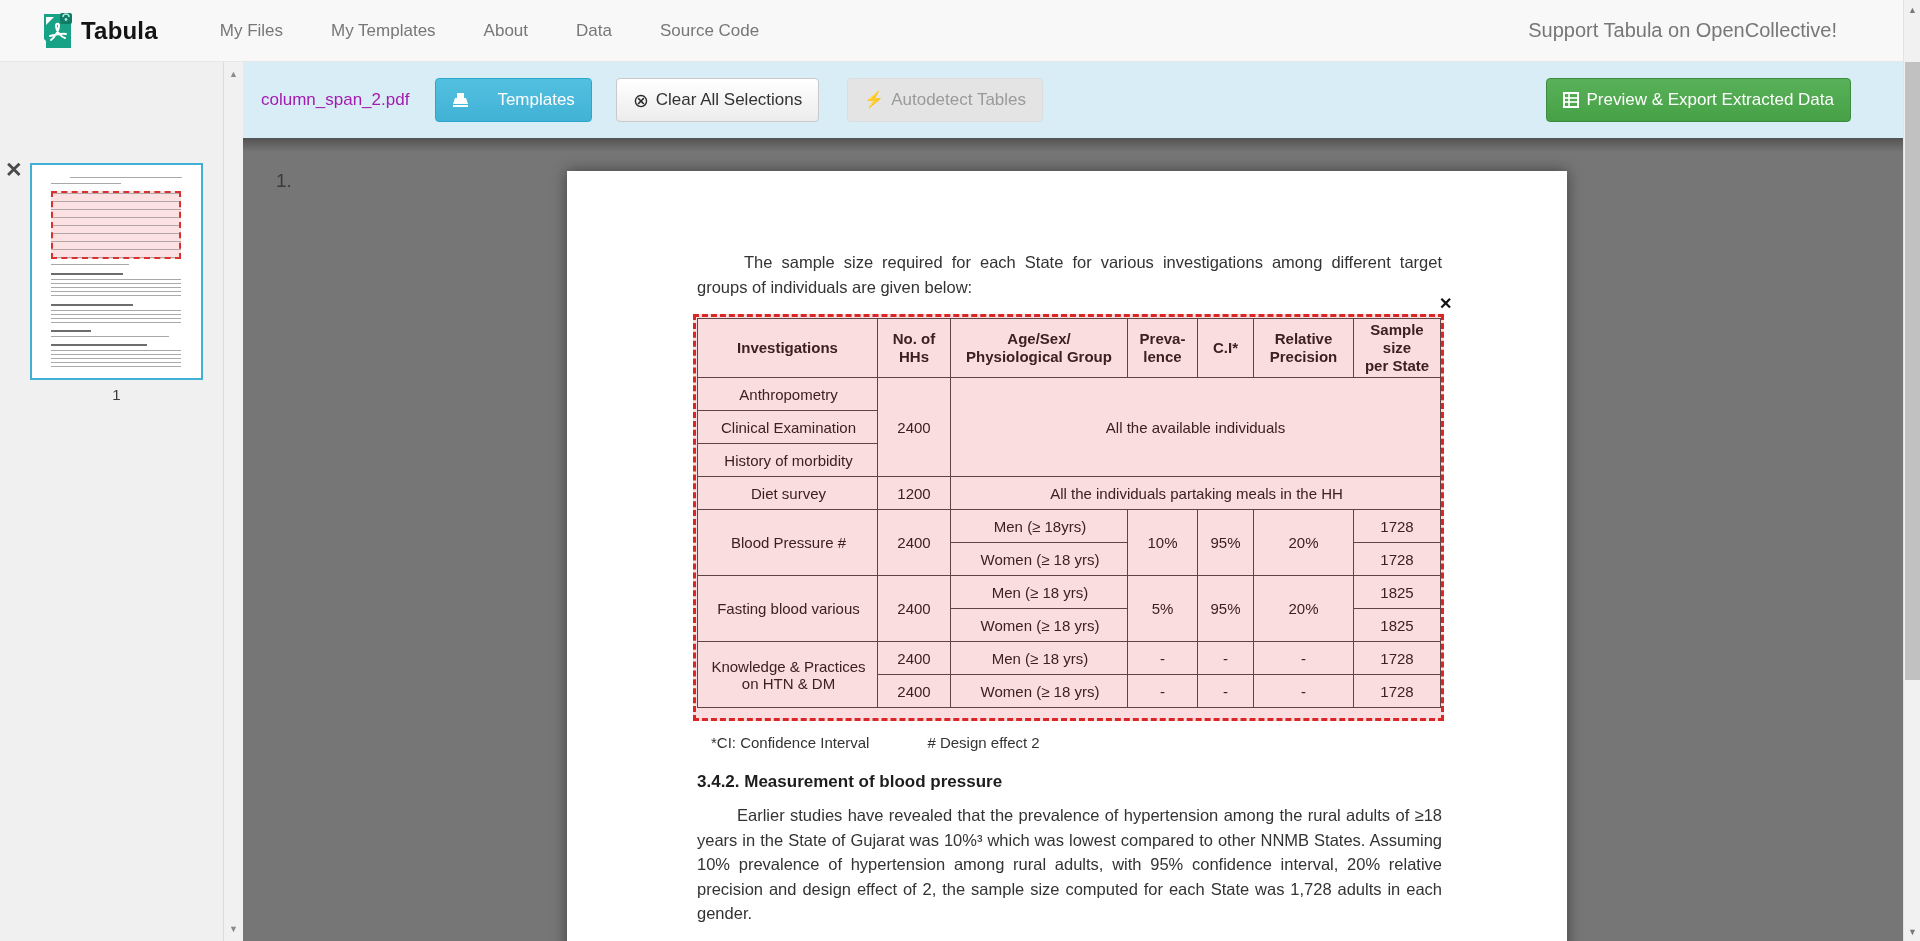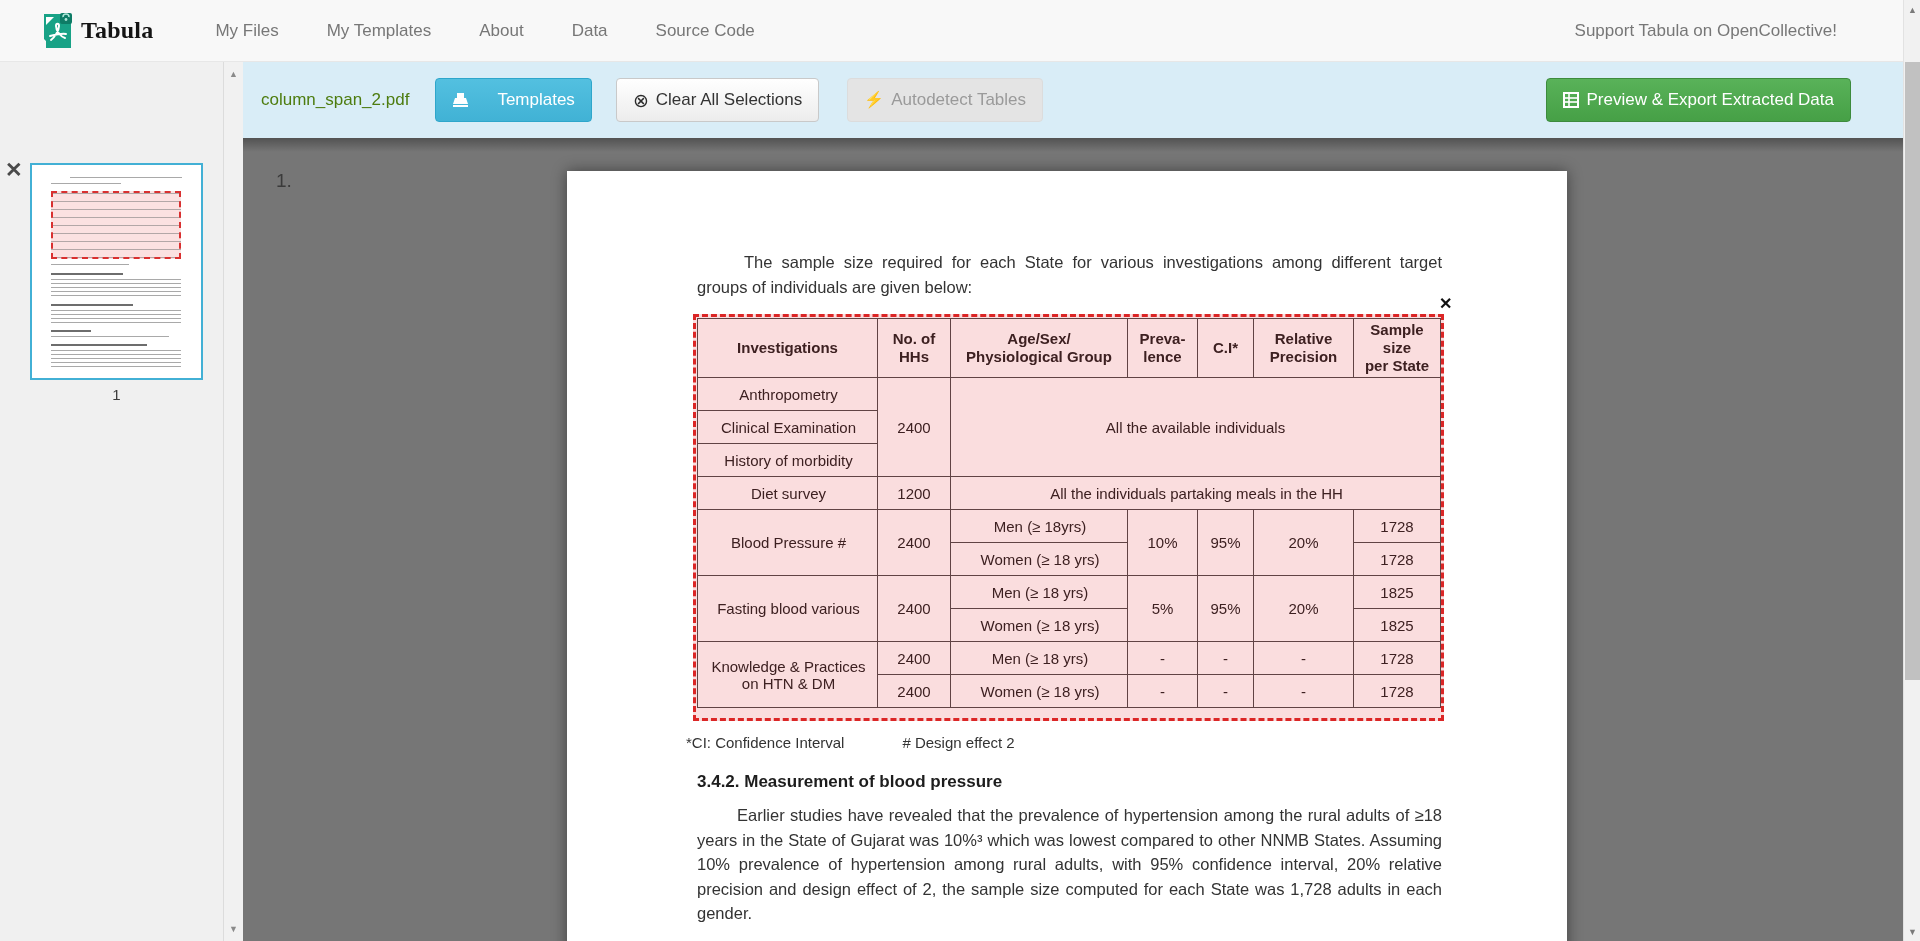--- a/index.html
+++ b/index.html
@@ -1,36 +1,36 @@
 <!DOCTYPE html>
 <html><head>
 <meta charset="utf-8">
 <style>
   * { margin:0; padding:0; box-sizing:border-box; }
   html,body { width:1920px; height:941px; overflow:hidden; font-family:"Liberation Sans", sans-serif; }
   #app { position:relative; width:1920px; height:941px; background:#767676; overflow:hidden; }
 
   
   .navbar { position:absolute; left:0; top:0; width:1903px; height:62px; background:#f8f8f8; border-bottom:1px solid #e7e7e7; display:flex; align-items:center; }
-  .brand { display:flex; align-items:center; gap:8px; margin-left:42px; cursor:pointer;font-family:Liberation Serif, serif; }
+  .brand { display:flex; align-items:center; gap:8px; margin-left:42px; cursor:pointer; }
   .brand-title { font-size:24px; font-weight:bold; color:#141414; letter-spacing:.2px; }
   .nav-items { display:flex; align-items:center; margin-left:38px; }
   .nav-item { font-size:17px; color:#777; padding:0 24px; cursor:pointer; }
-  .nav-right { margin-left:auto; margin-right:66px; font-size:17px; color:#777; cursor:pointer; }
+  .nav-right { margin-left:auto; margin-right:66px; font-size:20px; color:#777; cursor:pointer; }
 
   
   .win-scrollbar { position:absolute; right:0; top:0; width:17px; height:941px; background:#f1f1f1; border-left:1px solid #e2e2e2; }
   .win-scrollbar .arrow { position:absolute; left:0; width:17px; height:17px; font-size:9px; color:#7a7a7a; display:flex; align-items:center; justify-content:center; cursor:pointer; }
   .win-scrollbar .arrow.up { top:1px; }
   .win-scrollbar .arrow.down { bottom:1px; }
   .win-thumb { position:absolute; left:1px; top:62px; width:15px; height:618px; background:#c1c1c1; cursor:pointer; }
 
   
   .toolbar { position:absolute; left:243px; top:62px; width:1660px; height:76px; background:#d9edf7; display:flex; align-items:center; }
-  .filename { margin-left:18px; font-size:17px; color:#4d7c0f; }
+  .filename { margin-left:18px; font-size:17px; color:#a21caf; }
   .btn { height:44px; border-radius:4px; display:flex; align-items:center; gap:7px; padding:0 16px; font-size:17px; cursor:pointer; white-space:nowrap; }
   .btn-templates { margin-left:26px; background:linear-gradient(#53c0e0,#41b2d5); border:1px solid #2ea6cb; color:#fff;gap:28px; }
   .btn-clear { margin-left:24px; background:linear-gradient(#ffffff,#ececec); border:1px solid #c9c9c9; color:#333; }
   .btn-auto { margin-left:28px; background:#e4e4e4; border:1px solid #dcdcdc; color:#9a9a9a; cursor:default; }
   .btn-export { margin-left:auto; margin-right:52px; background:linear-gradient(#59b259,#46a046); border:1px solid #3d8b3d; color:#fff;align-items:center; }
   .icon-circle-x { font-size:19px; line-height:1; color:#2b2b2b; }
   .icon-bolt { font-size:16px; line-height:1; color:#9a9a9a; }
 
   
   .sidebar { position:absolute; left:0; top:62px; width:243px; height:879px; background:#f0f0f0; }
@@ -58,21 +58,21 @@
   .sel-close { position:absolute; left:872px; top:125px; font-size:16px; font-weight:bold; color:#101010; cursor:pointer; line-height:1; }
 
   .pdf-table { position:absolute; left:130px; top:147px; width:743px; border-collapse:collapse; table-layout:fixed; font-size:15px; color:#222; }
   .pdf-table th, .pdf-table td { border:1px solid #4a4a4a; }
   .pdf-table th { height:50px; font-weight:bold; text-align:center; white-space:pre-line; line-height:18px; padding:2px; }
   .pdf-table td { height:33px; text-align:center; padding:2px 6px; }
   .pdf-table td.al-left { text-align:center; padding-left:8px; }
 
   .selection { position:absolute; left:126px; top:143px; width:751px; height:407px; background:rgba(222,30,35,.15); border:3px dashed #db2626; cursor:move; z-index:3; }
 
-  .footnote { position:absolute; left:119px; top:563px; font-size:15px; color:#333; display:flex; gap:58px; }
+  .footnote { position:absolute; left:144px; top:563px; font-size:15px; color:#333; display:flex; gap:58px; }
   .sec-head { position:absolute; left:130px; top:601px; font-size:17px; font-weight:bold; color:#1d1d1d; }
   .body-para { position:absolute; left:130px; top:632px; width:745px; font-size:16.5px; line-height:24.5px; color:#333; text-align:justify; text-indent:40px; }
 </style>
 </head>
 <body>
 
 <div id="app">
 
   <div class="navbar">
     <div class="brand">

